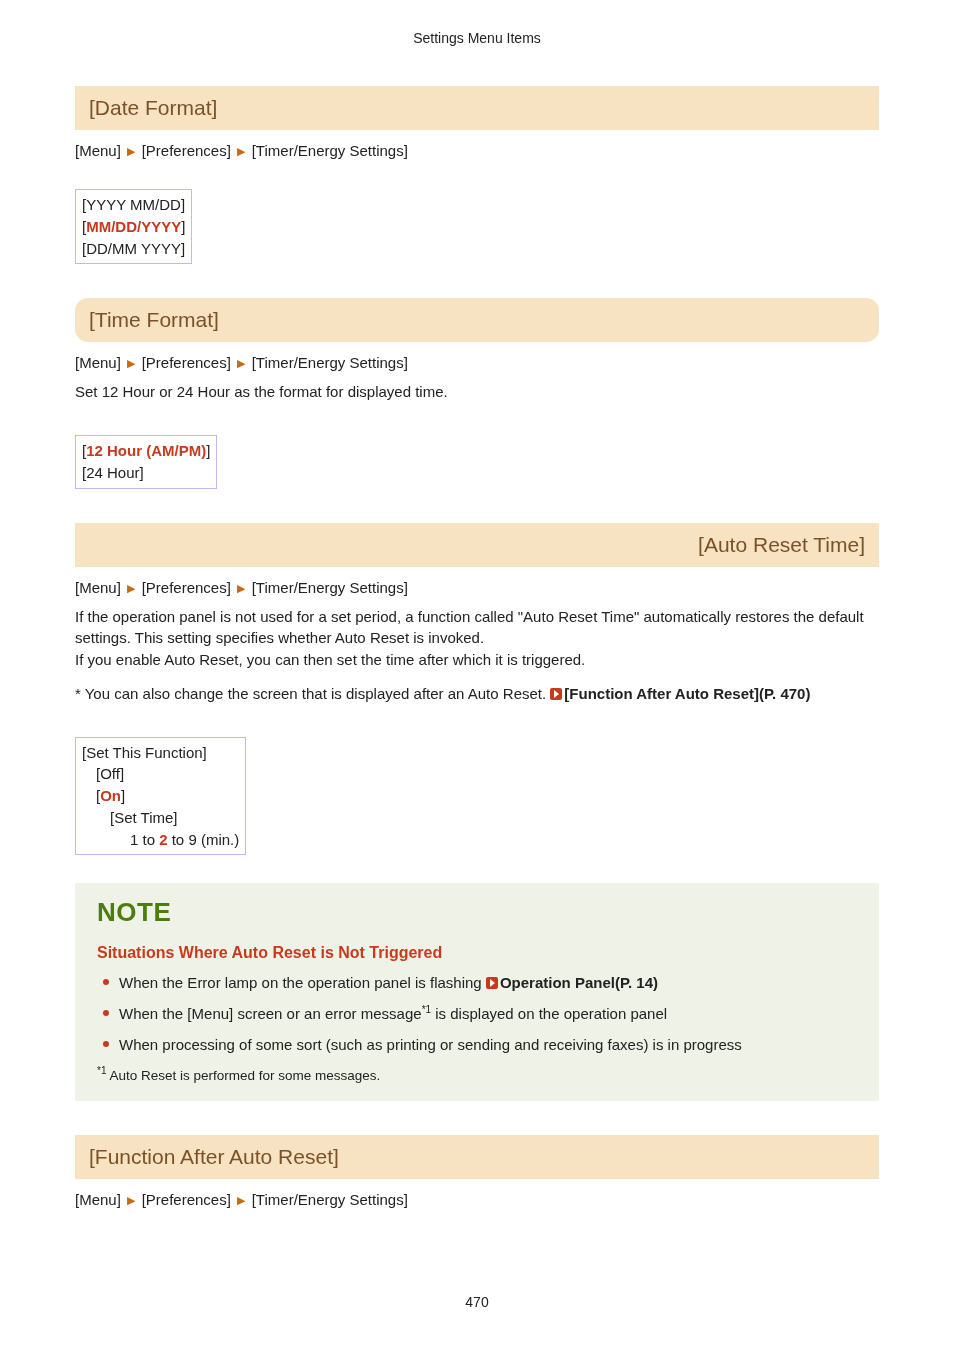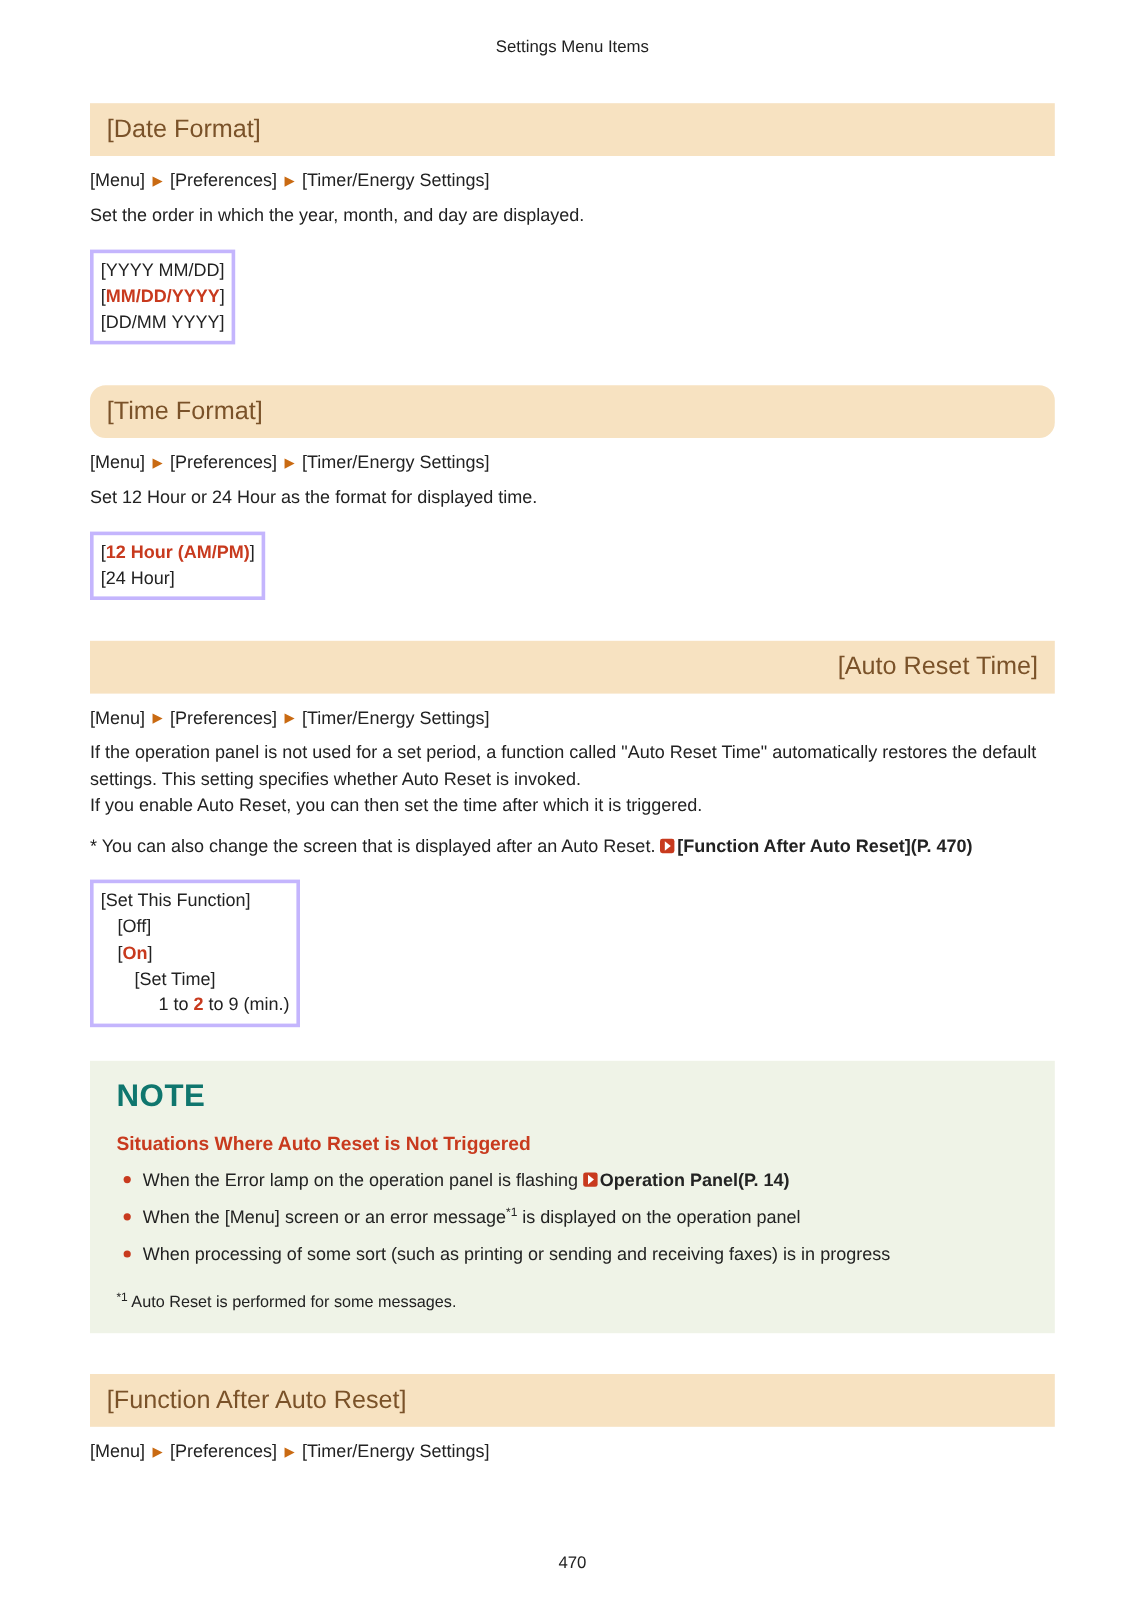--- a/index.html
+++ b/index.html
@@ -38,24 +38,24 @@
     display: inline-block;
     margin: 0 2px;
     font-size: 11px;
     vertical-align: 1px;
   }
   .para {
     margin: 8px 0 12px 0;
     line-height: 1.45;
   }
   .options-box {
-    border: 3px solid #c4b5fd;
+    border: 1px solid #c4b5fd;
     display: inline-block;
     padding: 4px 6px;
-    margin-top: 5px;
+    margin-top: 20px;
     font-size: 15px;
     line-height: 1.45;
   }
   .opt-highlight { color: #c83a1e; font-weight: bold; }
   .opt-indent-1 { padding-left: 14px; display: block; }
   .opt-indent-2 { padding-left: 28px; display: block; }
   .opt-indent-3 { padding-left: 48px; display: block; }
   .inline-link-icon {
     display: inline-block;
     width: 12px; height: 12px;
@@ -73,21 +73,21 @@
     border-top: 4px solid transparent;
     border-bottom: 4px solid transparent;
   }
   .link-bold { font-weight: bold; }
   .note-block {
     background: #eff3e7;
     padding: 14px 22px 18px 22px;
     margin-top: 28px;
   }
   .note-title {
-    color: #0f766e;
+    color: #4d7c0f;
     font-weight: bold;
     font-size: 26px;
     letter-spacing: 0.5px;
     margin-bottom: 16px;
   }
   .note-subtitle {
     color: #c83a1e;
     font-weight: bold;
     font-size: 16px;
     margin-bottom: 10px;
@@ -105,21 +105,21 @@
   }
   ul.bullets li::before {
     content: "";
     position: absolute;
     left: 6px; top: 7px;
     width: 6px; height: 6px;
     background: #c83a1e;
     border-radius: 50%;
   }
   .sup { font-size: 10px; vertical-align: super; }
-  .footnote { font-size: 13.5px; margin-top: 20px; }
+  .footnote { font-size: 13.5px; margin-top: 10px; }
   .page-num {
     position: absolute;
     bottom: 40px;
     left: 0; right: 0;
     text-align: center;
     font-size: 14px;
   }
 </style>
 </head>
 <body>
@@ -129,21 +129,20 @@
 
   
   <div class="section-bar">[Date Format]</div>
   <div class="breadcrumb">
     <span>[Menu]</span>
     <span class="bc-arrow">▶</span>
     <span>[Preferences]</span>
     <span class="bc-arrow">▶</span>
     <span>[Timer/Energy Settings]</span>
   </div>
-  <div class="para">Set the order in which the year, month, and day are displayed.</div>
   <div class="options-box">
     <span>[YYYY MM/DD]</span><br>
     <span><span>[</span><span class="opt-highlight">MM/DD/YYYY</span><span>]</span></span><br>
     <span>[DD/MM YYYY]</span>
   </div>
 
   
   <div class="section-bar" style="margin-top:34px;border-radius:13px;">[Time Format]</div>
   <div class="breadcrumb">
     <span>[Menu]</span>

